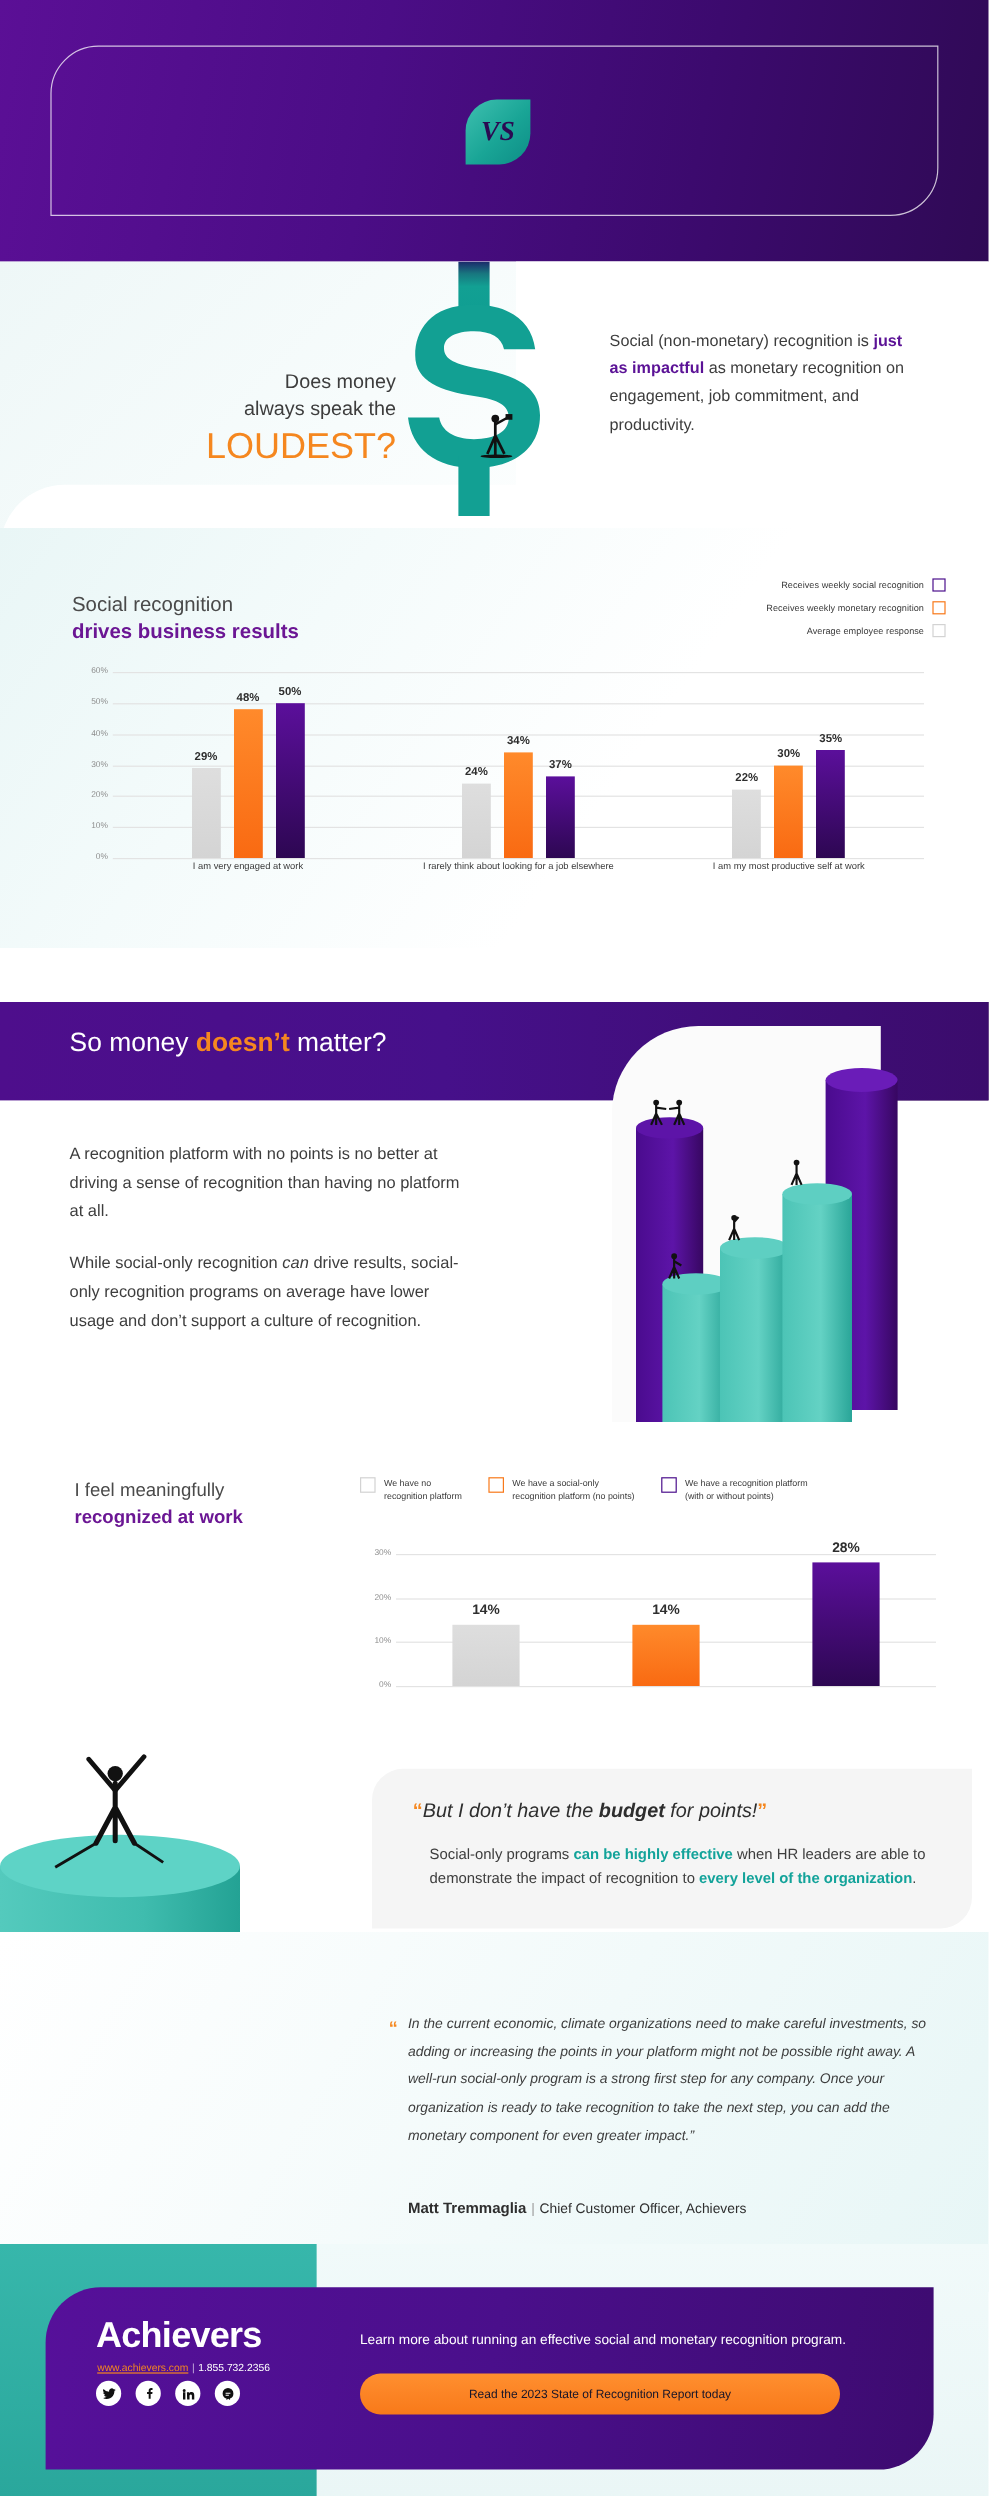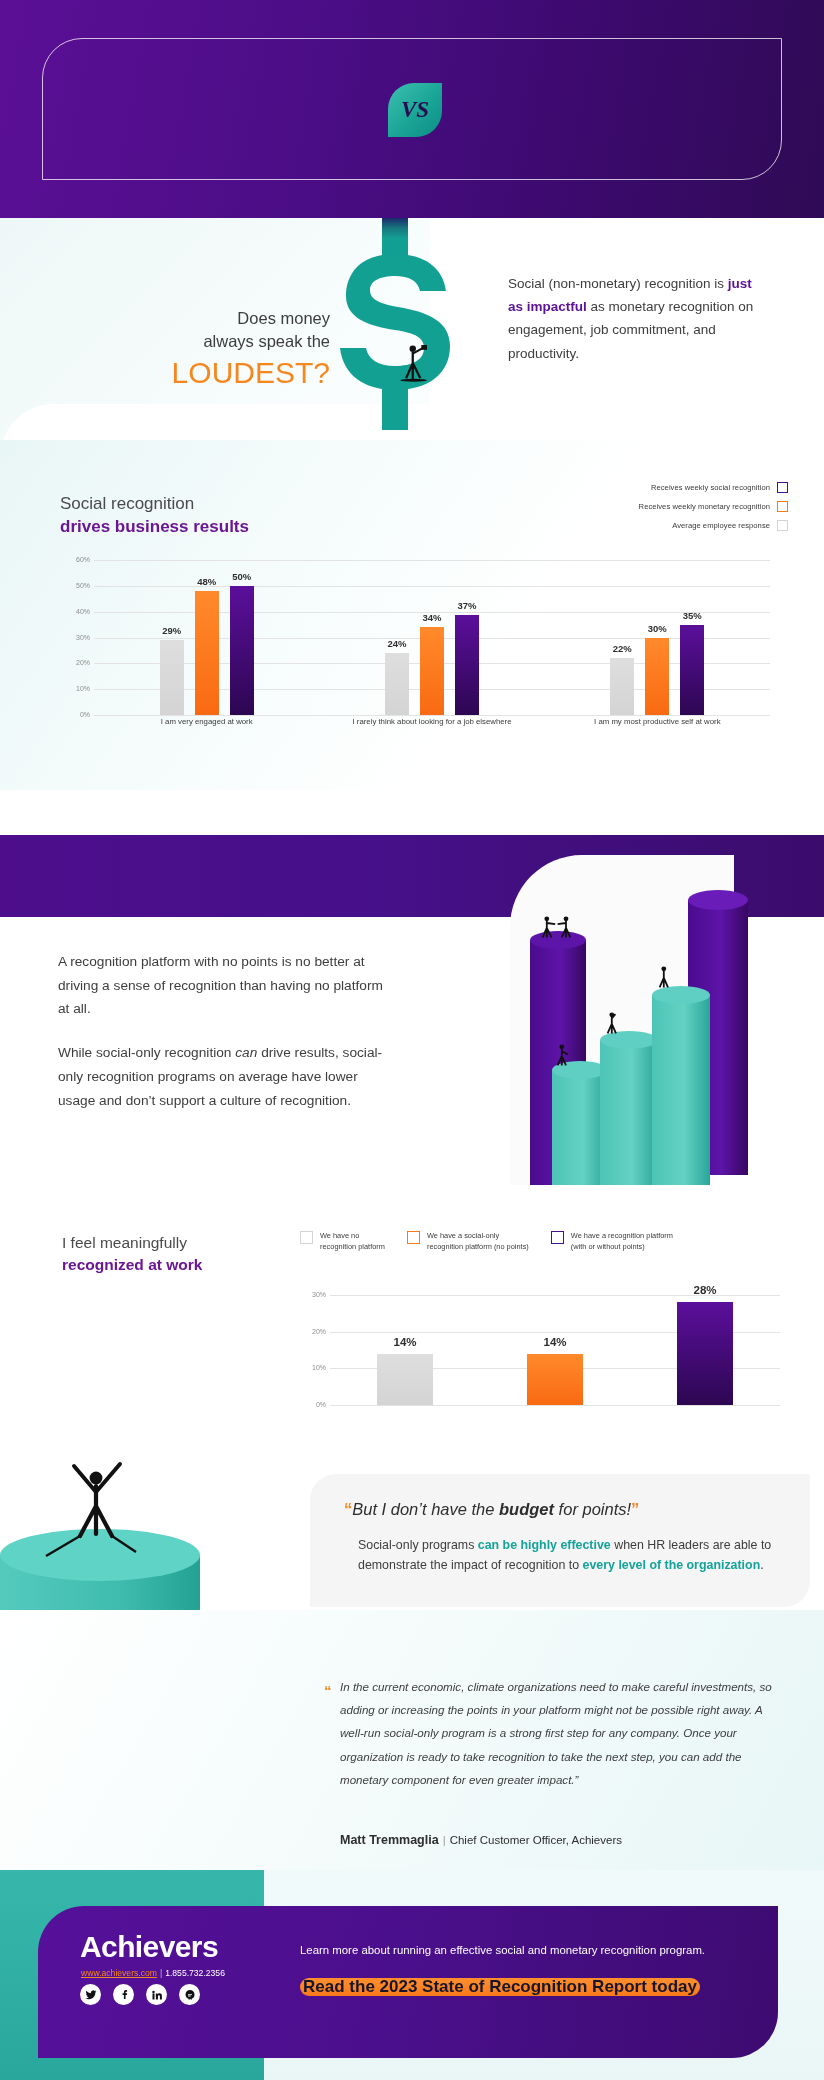--- a/index.html
+++ b/index.html
@@ -299,25 +299,25 @@
     width: 21px; height: 21px; border-radius: 50%;
     background: #ffffff;
     display: flex; align-items: center; justify-content: center;
   }
   .foot-text {
     position: absolute; left: 262px; top: 38px; width: 450px;
     font-size: 11.4px; color: #ffffff; text-align: left;
   }
   .cta {
     position: absolute; left: 262px; top: 72px;
-    width: 400px; height: 18px;
+    width: 400px; height: 34px;
     background: linear-gradient(180deg, #ff8f2f, #f8791a);
     border-radius: 18px;
     display: flex; align-items: center; justify-content: center;
-    font-size: 17px; font-weight: 700; color: #16152a;
+    font-size: 10px; font-weight: 400; color: #16152a;
     cursor: pointer;
   }
 </style>
 </head>
 <body>
 
 <div id="page">
 
   <div class="header">
     <div class="header-frame">
@@ -424,21 +424,21 @@
             </div>
           </div>
           <div class="grp">
             <div class="bars">
               <div class="bar grey" style="height: 62px;">
                 <span class="val">24%</span>
               </div>
               <div class="bar orange" style="height: 87.8333px;">
                 <span class="val">34%</span>
               </div>
-              <div class="bar purple" style="height: 100px;">
+              <div class="bar purple" style="height: 68px;">
                 <span class="val">37%</span>
               </div>
             </div>
           </div>
           <div class="grp">
             <div class="bars">
               <div class="bar grey" style="height: 56.8333px;">
                 <span class="val">22%</span>
               </div>
               <div class="bar orange" style="height: 77.5px;">
@@ -453,20 +453,23 @@
         <div class="axis1">
           <div class="cat">I am very engaged at work</div>
           <div class="cat">I rarely think about looking for a job elsewhere</div>
           <div class="cat">I am my most productive self at work</div>
         </div>
       </div>
   </div>
 
   <div class="s2-band-right"></div>
   <div class="s2-band"></div>
+  <div class="s2-heading">
+    <span>So money </span><b>doesn’t</b><span> matter?</span>
+  </div>
 
   <div class="s2-body">
     <p>A recognition platform with no points is no better at driving a sense of recognition than having no platform at all.</p>
     <p><span>While social-only recognition </span><i>can</i><span> drive results, social-only recognition programs on average have lower usage and don’t support a culture of recognition.</span></p>
   </div>
 
   <div class="illus">
     <div class="illus-white"></div>
     <svg width="290" height="330" viewBox="0 0 290 330" style="position:absolute;left:0;top:0">
       <defs>

